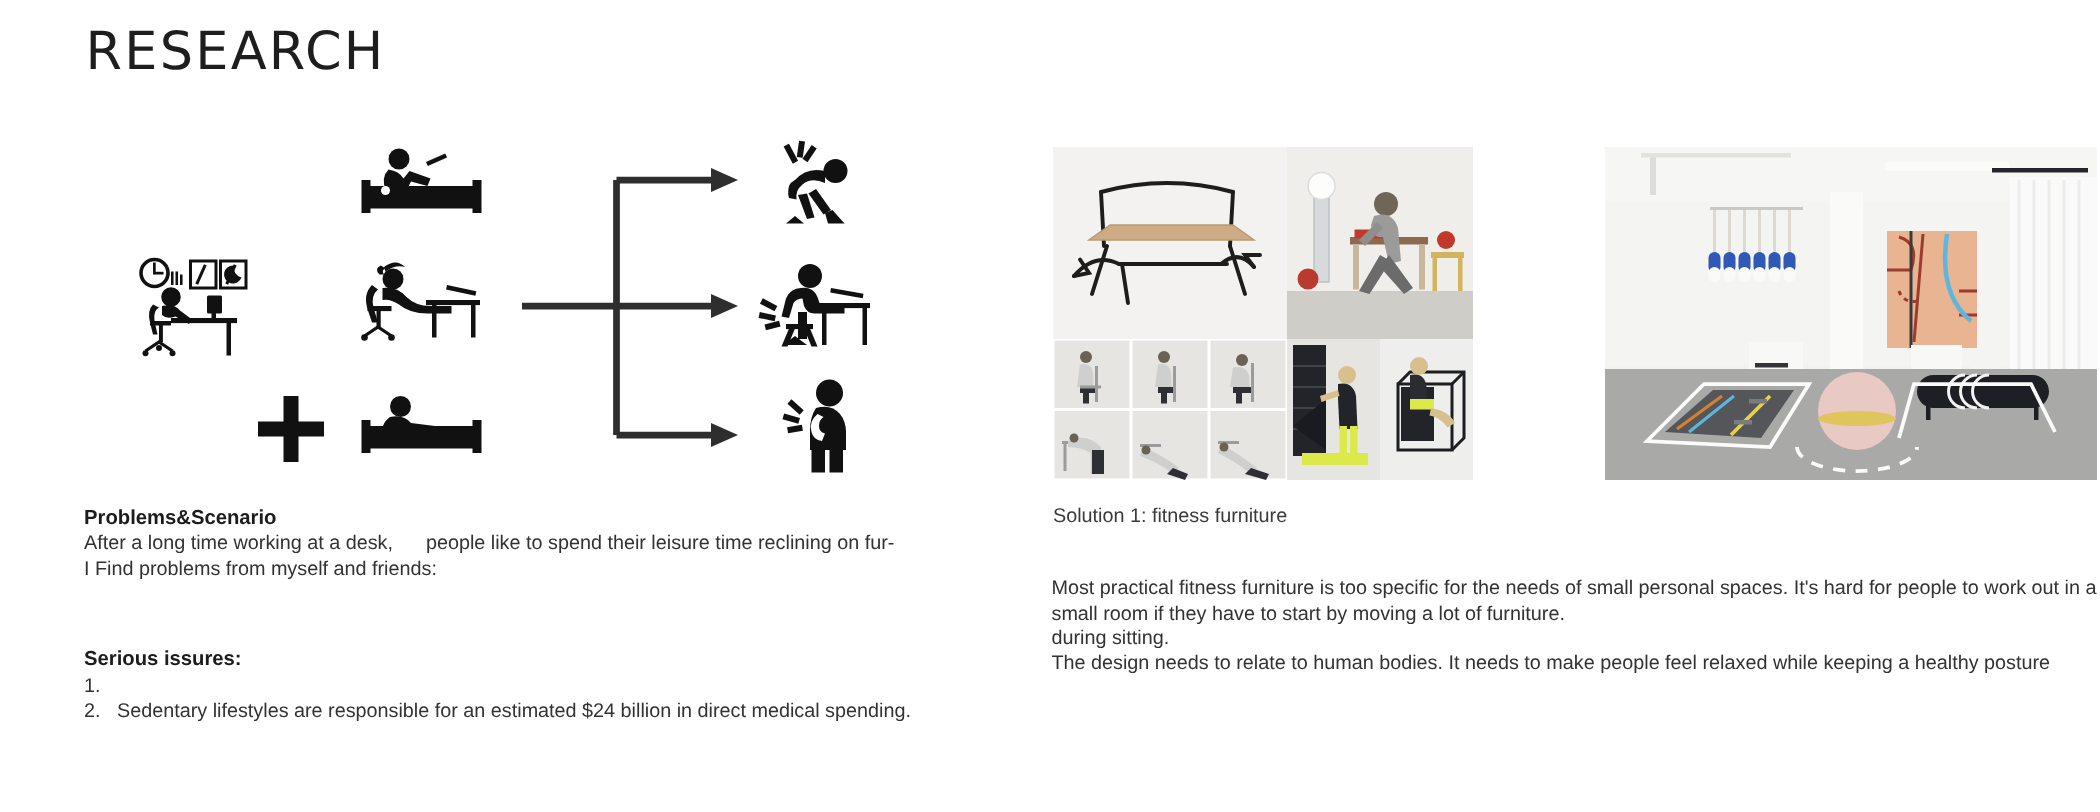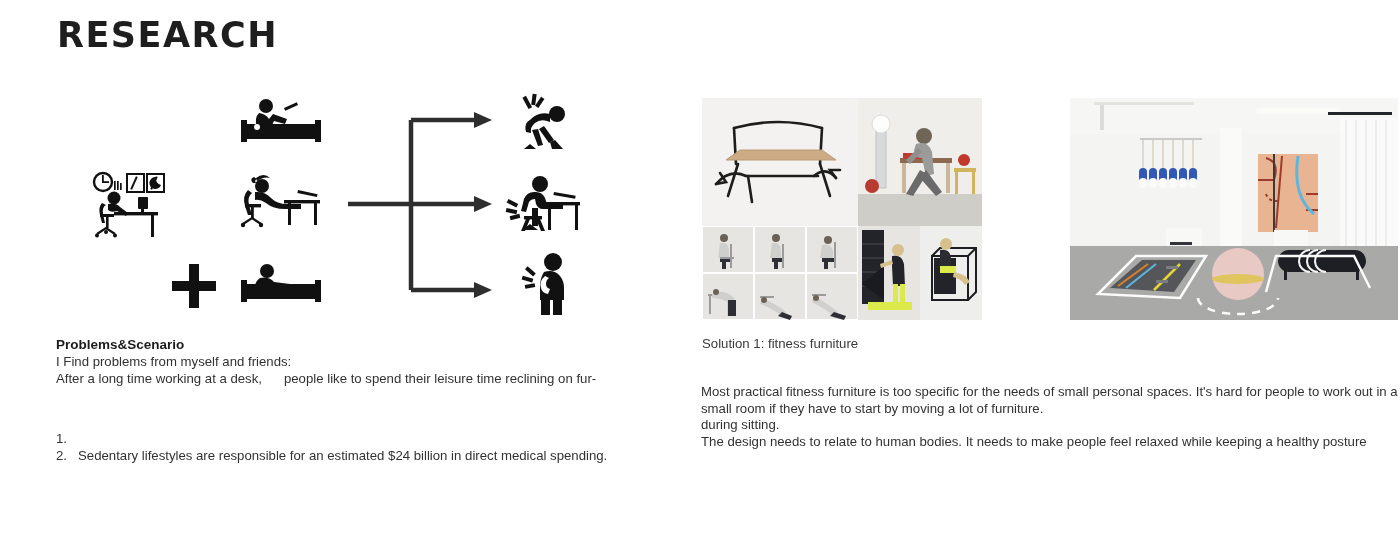--- a/index.html
+++ b/index.html
@@ -16,21 +16,21 @@
     overflow: hidden;
   }
 
   
   #page-title {
     position: absolute;
     left: 57px;
     top: 18px;
     font-size: 35px;
     letter-spacing: 1.5px;
-    font-weight: 700;
+    font-weight: 400;
     color: #1e1e1e;
     line-height: 1;
     font-family: "DejaVu Sans", sans-serif;
   }
 
   
   #diagram {
     position: absolute;
     left: 60px;
     top: 78px;
@@ -303,25 +303,26 @@
         <rect x="8" y="16" width="4" height="11" transform="rotate(-48 10 21)"></rect>
         <rect x="5" y="24" width="4" height="11" transform="rotate(-74 7 29)"></rect>
         <rect x="8" y="31" width="4" height="10" transform="rotate(-100 10 36)"></rect>
       </g>
     </svg>
   </div>
 </div>
 
 <div id="problems-block" class="text-block">
   <div class="block-heading">Problems&amp;Scenario</div>
+  <p class="block-line">After a long time working at a desk,      people like to spend their leisure time reclining on fur-</p>
   <p class="block-line">I Find problems from myself and friends:</p>
-  <p class="block-line">After a long time working at a desk,      people like to spend their leisure time reclining on fur-</p>
 </div>
 
 <div id="issues-block" class="text-block">
+  <div class="block-heading">Serious issures:</div>
   <ul class="num-list">
     <li class="num-row">
       <span class="num">1.</span>
     </li>
     <li class="num-row">
       <span class="num">2.</span>
       <span>Sedentary lifestyles are responsible for an estimated $24 billion in direct medical spending.</span>
     </li>
   </ul>
 </div>

